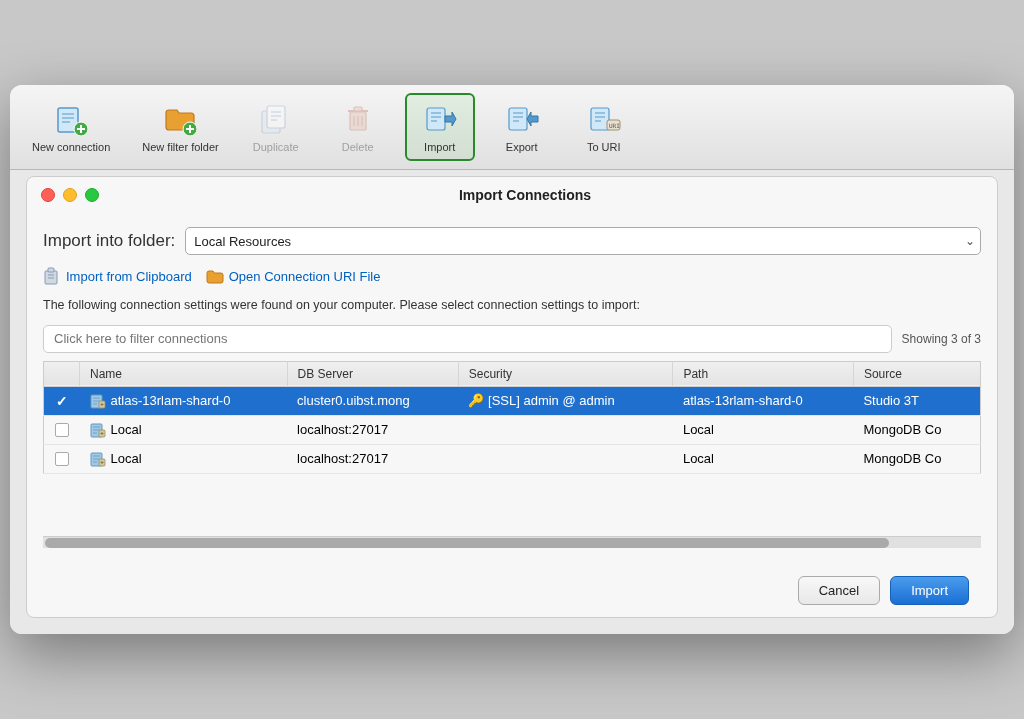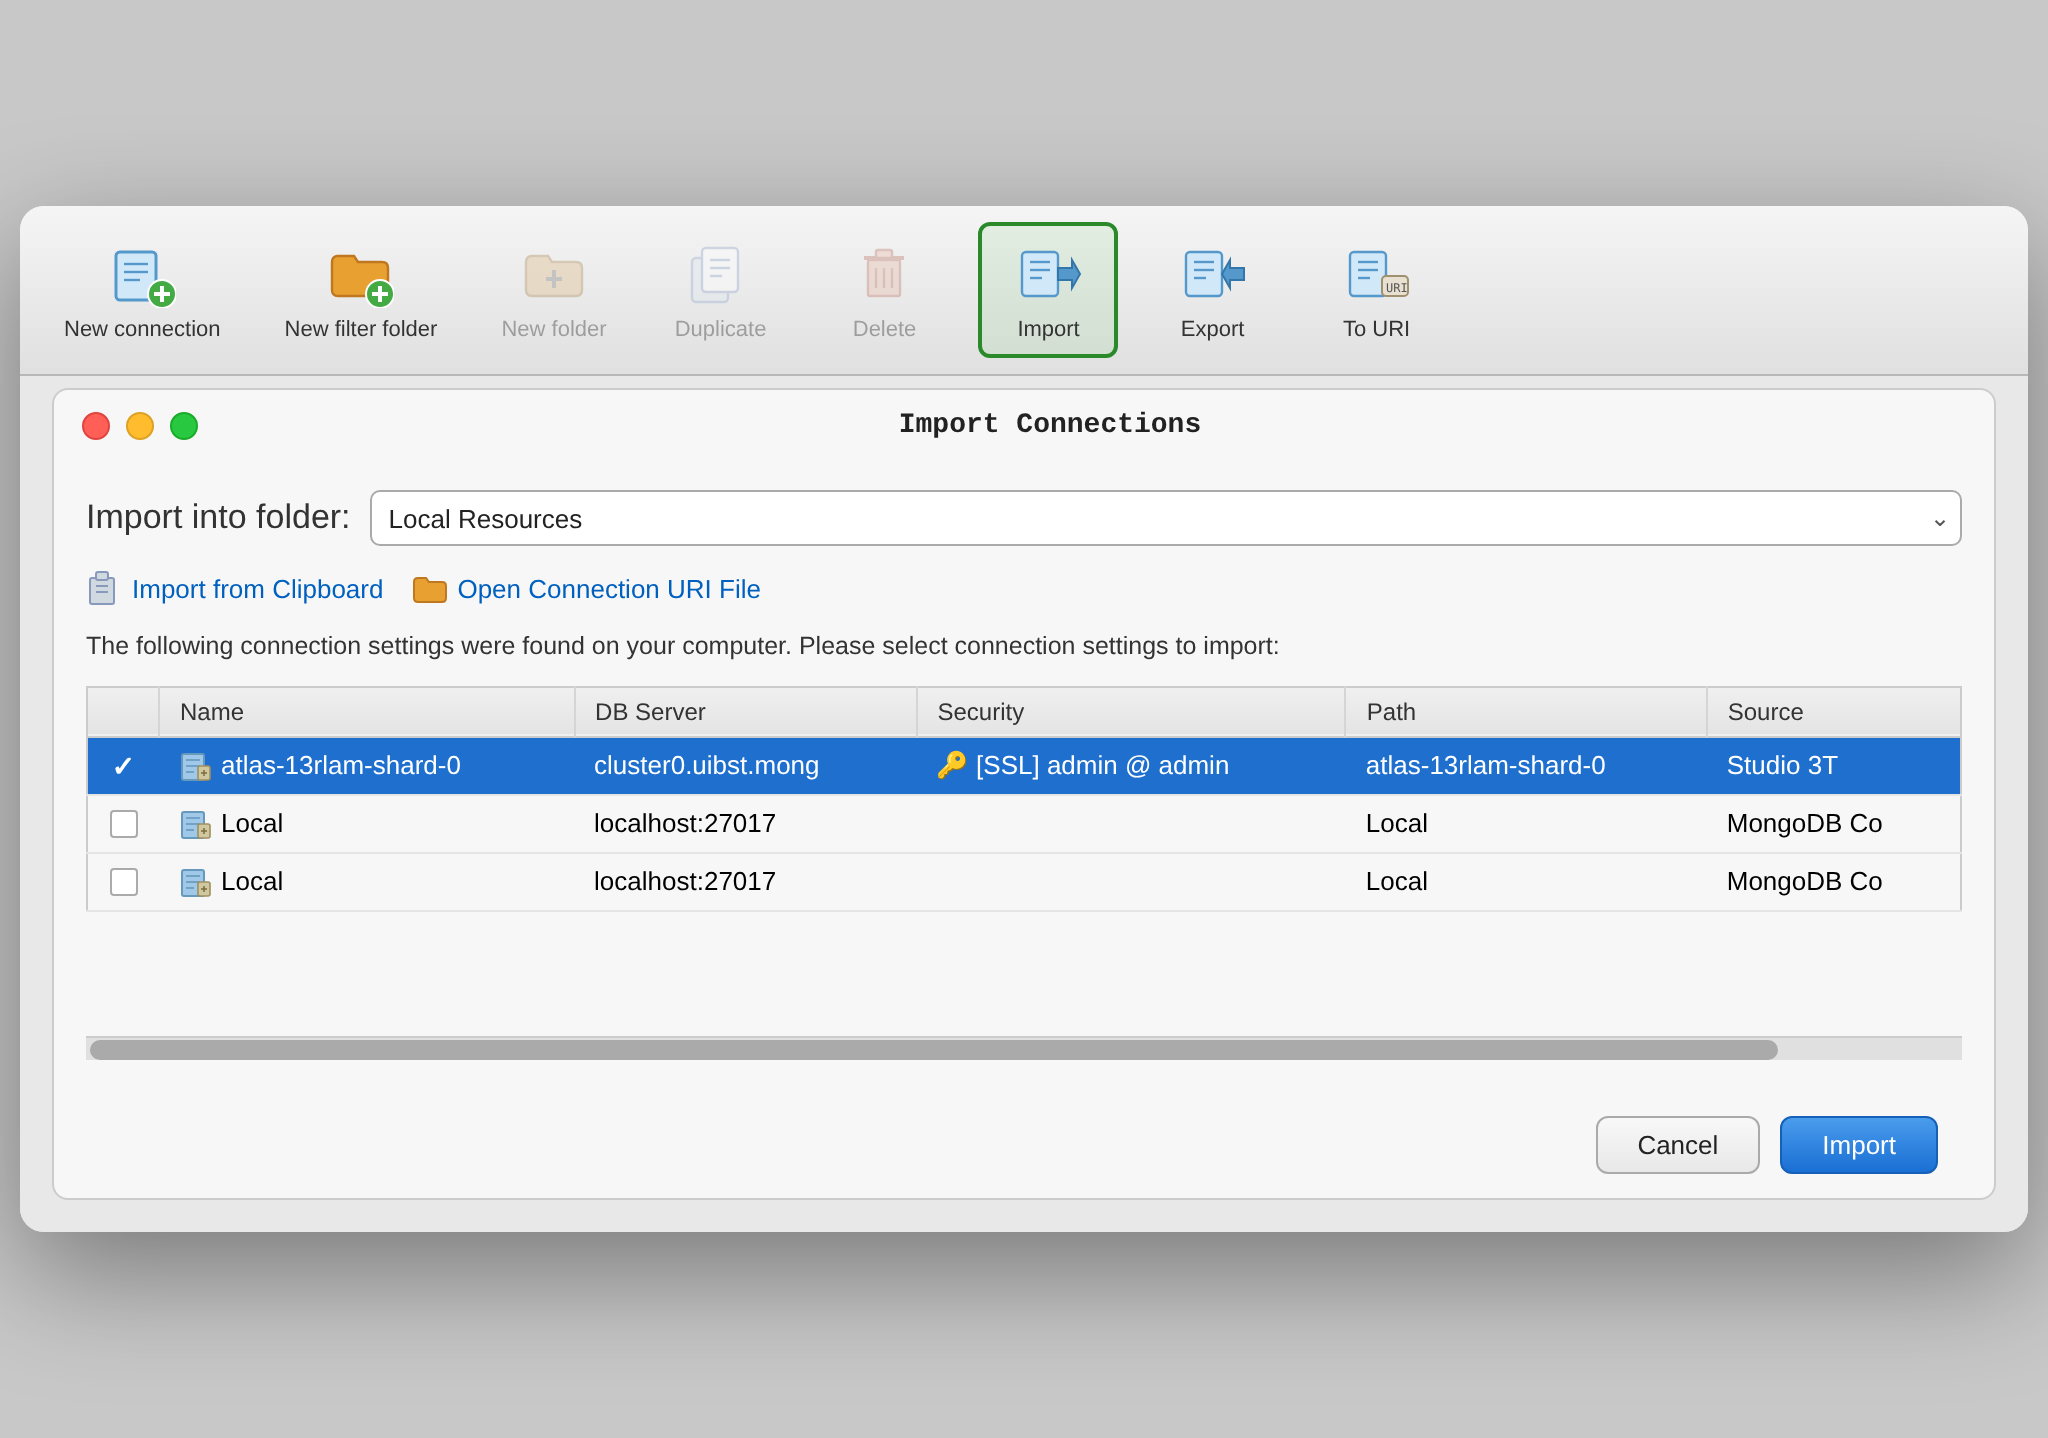--- a/index.html
+++ b/index.html
@@ -98,21 +98,20 @@
       margin: 0 8px 8px 8px;
       border-radius: 8px;
       border: 1px solid #ccc;
       overflow: hidden;
     }
     .dialog-title-bar {
       display: flex;
       align-items: center;
       padding: 10px 14px;
       gap: 8px;
-      font-family: Liberation Mono, monospace;
     }
     .tl-close2 { width:14px; height:14px; border-radius:50%; background:#ff5f57; border:1px solid #e0443e; }
     .tl-min2 { width:14px; height:14px; border-radius:50%; background:#ffbd2e; border:1px solid #dea123; }
     .tl-max2 { width:14px; height:14px; border-radius:50%; background:#28c940; border:1px solid #1aab29; }
     .dialog-content {
       padding: 14px 16px;
     }
     .import-into-row {
       display: flex;
       align-items: center;
@@ -326,30 +325,20 @@
         <svg width="34" height="34" viewBox="0 0 34 34">
           <path d="M3 11 Q3 8 6 8 L14 8 L16 11 L28 11 Q31 11 31 14 L31 25 Q31 28 28 28 L6 28 Q3 28 3 25 Z" fill="#e8a030" stroke="#c07820" stroke-width="1.2"></path>
           <circle cx="27" cy="27" r="7" fill="#4a4" stroke="white" stroke-width="1"></circle>
           <line x1="27" y1="23" x2="27" y2="31" stroke="white" stroke-width="2"></line>
           <line x1="23" y1="27" x2="31" y2="27" stroke="white" stroke-width="2"></line>
         </svg>
       </div>
       <span class="btn-label">New filter folder</span>
     </button>
 
-    <button class="toolbar-btn disabled">
-      <div class="icon-wrap">
-        <svg width="34" height="34" viewBox="0 0 34 34">
-          <path d="M3 11 Q3 8 6 8 L14 8 L16 11 L28 11 Q31 11 31 14 L31 25 Q31 28 28 28 L6 28 Q3 28 3 25 Z" fill="#dfc090" stroke="#b09060" stroke-width="1.2"></path>
-          <line x1="17" y1="15" x2="17" y2="24" stroke="#888" stroke-width="2"></line>
-          <line x1="13" y1="19.5" x2="21" y2="19.5" stroke="#888" stroke-width="2"></line>
-        </svg>
-      </div>
-      <span class="btn-label">New folder</span>
-    </button>
 
 
     <button class="toolbar-btn disabled">
       <div class="icon-wrap">
         <svg width="34" height="34" viewBox="0 0 34 34">
           <rect x="3" y="9" width="18" height="22" rx="2" fill="#e0e8f0" stroke="#9aaccf" stroke-width="1.2"></rect>
           <rect x="8" y="4" width="18" height="22" rx="2" fill="white" stroke="#9aaccf" stroke-width="1.2"></rect>
           <line x1="12" y1="10" x2="22" y2="10" stroke="#9aaccf" stroke-width="1.2"></line>
           <line x1="12" y1="14" x2="22" y2="14" stroke="#9aaccf" stroke-width="1.2"></line>
           <line x1="12" y1="18" x2="18" y2="18" stroke="#9aaccf" stroke-width="1.2"></line>
@@ -448,20 +437,24 @@
           <button class="action-btn">
             <svg width="18" height="18" viewBox="0 0 18 18">
               <path d="M1 6 Q1 4 3 4 L7 4 L8.5 6 L15 6 Q17 6 17 8 L17 14 Q17 16 15 16 L3 16 Q1 16 1 14 Z" fill="#e8a030" stroke="#c07820" stroke-width="1"></path>
             </svg>
             <span>Open Connection URI File</span>
           </button>
         </div>
 
         <p class="info-text">The following connection settings were found on your computer. Please select connection settings to import:</p>
 
+        <div class="filter-row">
+          <input class="filter-input-el" type="text" placeholder="Click here to filter connections" style="">
+          <span class="showing-text">Showing 3 of 3</span>
+        </div>
 
         <div class="scroll-area">
           <table class="connections-table">
             <thead>
               <tr>
                 <th></th>
                 <th>Name</th>
                 <th>DB Server</th>
                 <th>Security</th>
                 <th>Path</th>

